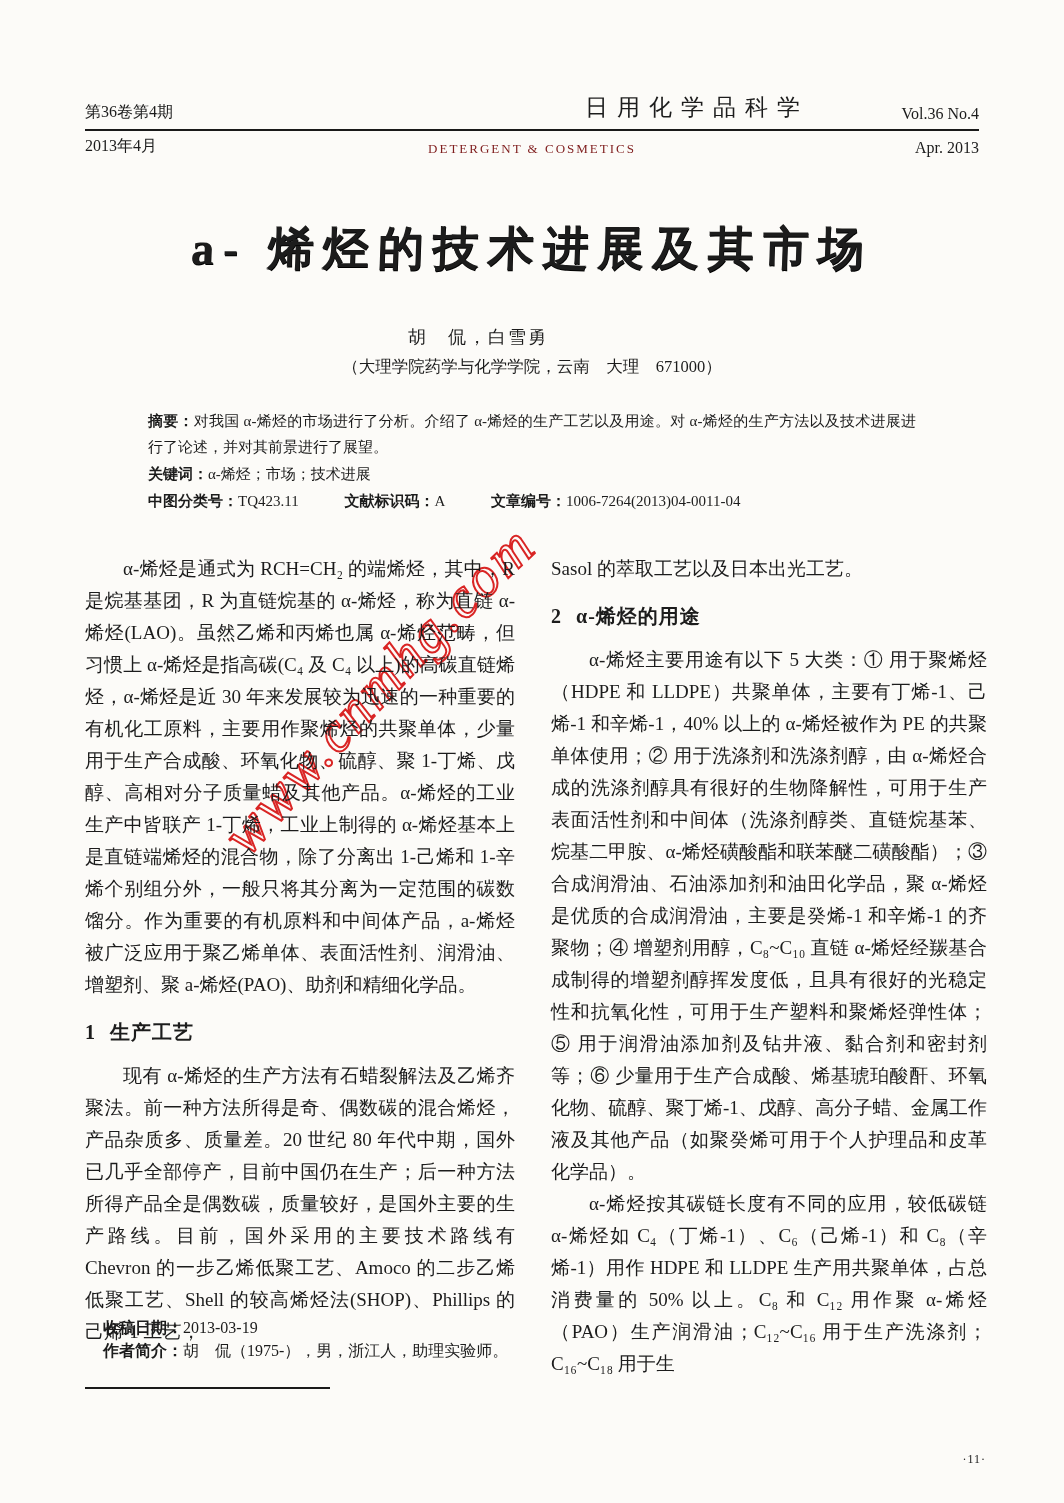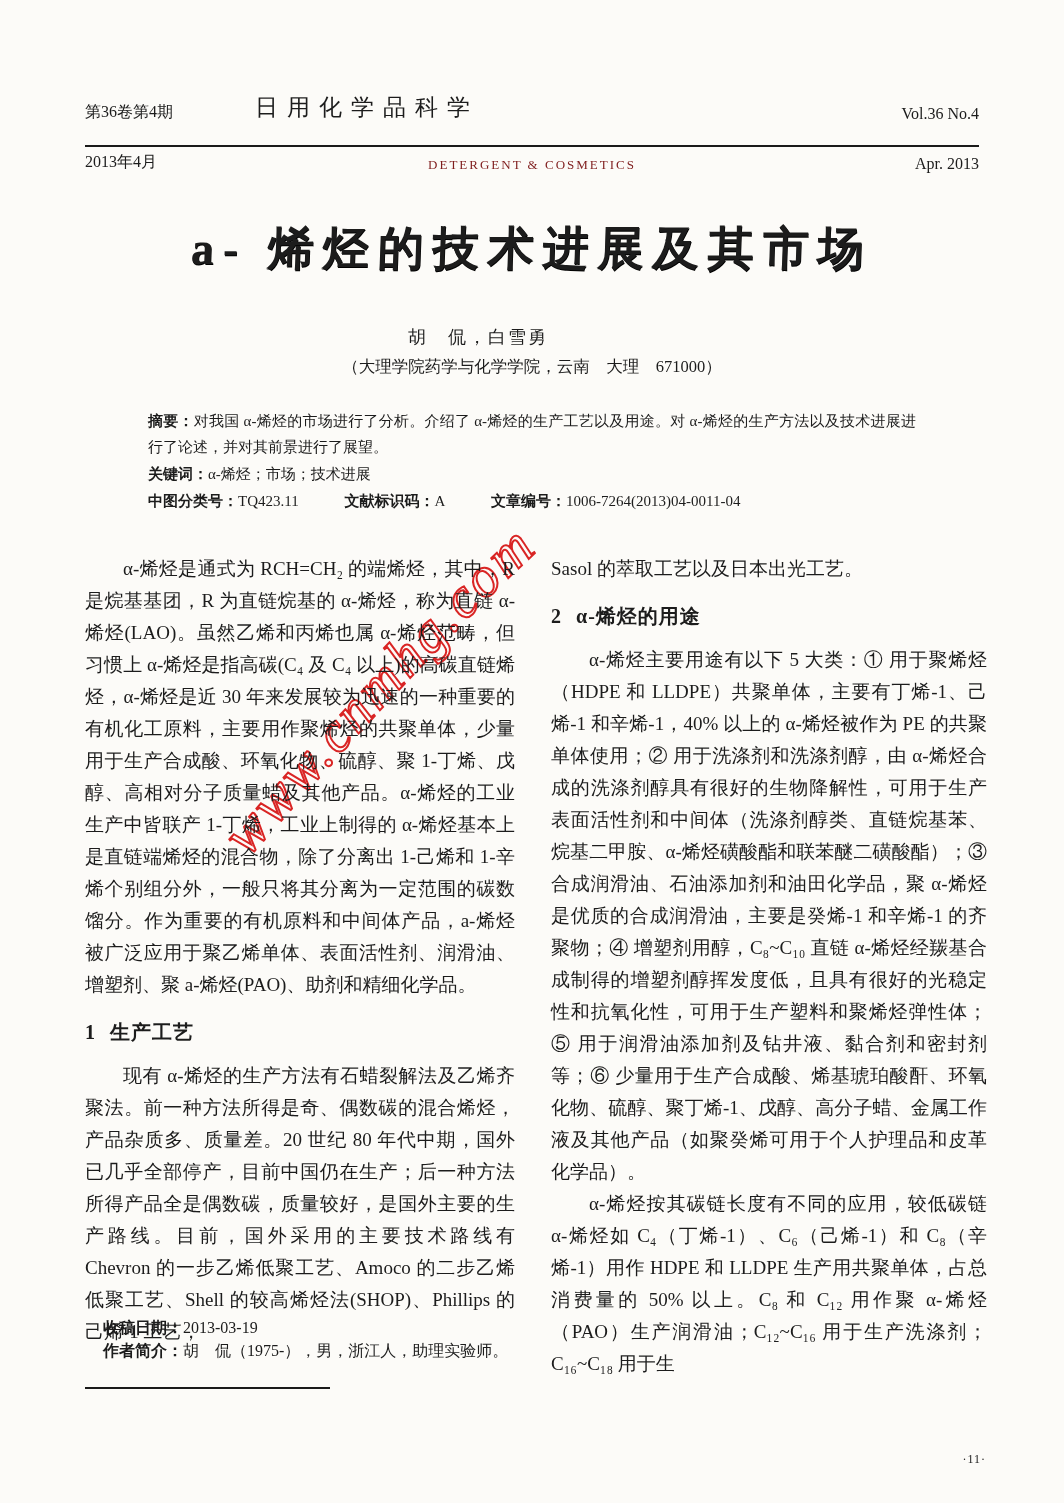--- a/index.html
+++ b/index.html
@@ -9,25 +9,25 @@
     margin:0 auto;
     background:#fcfbf8;
     font-family:"Liberation Serif","DejaVu Serif",serif;
     color:#1c1c1c;
     overflow:hidden;
   }
 
   
   .header { position:absolute; top:92px; left:85px; width:894px; }
   .hrow { display:flex; align-items:flex-end; justify-content:space-between; }
-  .hrow.top { padding-bottom:22px; }
+  .hrow.top { padding-bottom:6px; }
   .hrow.bottom { padding-top:5px; }
   .hcell.side { width:170px; font-size:16px; }
   .hcell.side.right { text-align:right; }
-  .journal-cn { font-size:23px; letter-spacing:9px; text-align:left; flex:1; }
+  .journal-cn { font-size:23px; letter-spacing:9px; text-align:right; flex:1; }
   .journal-en { font-size:13px; letter-spacing:2px; text-align:center; flex:1; color:#7f1d1d; }
   .header-rule { height:2px; background:#1a1a1a; }
 
   
   .paper-title {
     position:absolute; top:218px; left:0; width:1064px;
     text-align:center; font-size:46px; font-weight:bold;
     letter-spacing:9px; transform:skewX(-2deg);
     text-shadow:0.5px 0.5px 0 #000;
   }

